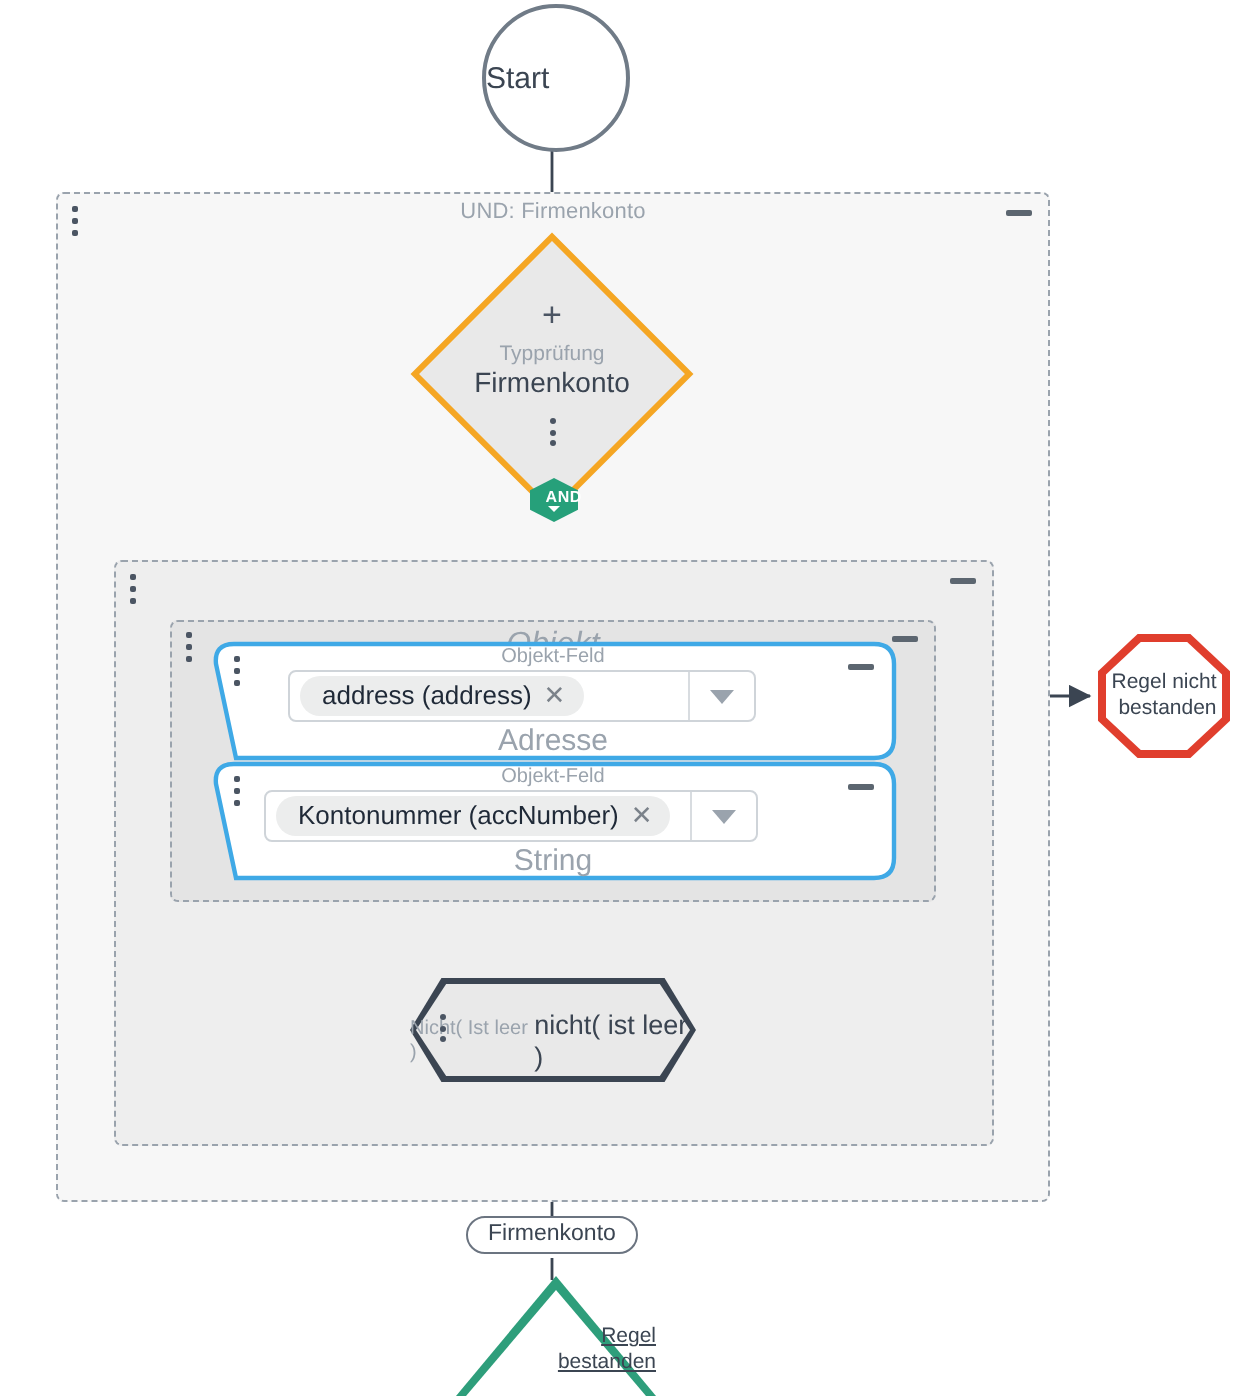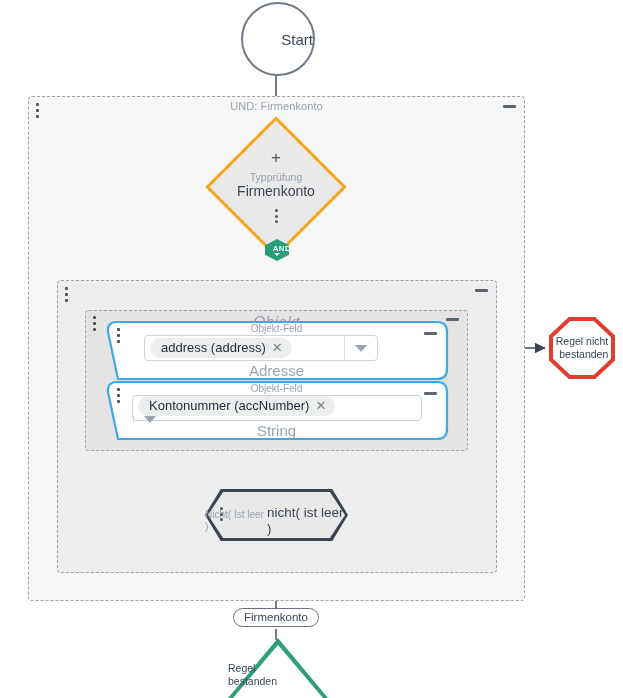--- a/index.html
+++ b/index.html
@@ -13,21 +13,21 @@
   .canvas{position:absolute;left:0;top:0;width:623px;height:698px;}
   .abs{position:absolute;}
 
   
   svg.wires{position:absolute;left:0;top:0;width:623px;height:698px;pointer-events:none;}
 
   
   .start-node{
     left:241px;top:2px;width:70px;height:70px;border-radius:50%;
     background:#ffffff;border:2px solid #707b87;
-    display:flex;align-items:center;justify-content:flex-end;
+    display:flex;align-items:center;justify-content:flex-start;
     font-size:15px;color:#3b4552;z-index:5;
   }
 
   
   .group-outer{
     left:28px;top:96px;width:497px;height:505px;
     background:#f7f7f7;border:1px dashed #9aa3ad;border-radius:4px;
     box-sizing:border-box;
   }
   .group-inner{
@@ -166,22 +166,22 @@
   .tri{left:228px;top:638px;width:100px;height:60px;z-index:6;}
   .tri-border{
     position:absolute;left:0;top:0;width:100px;height:60px;background:#2e9e7b;
     clip-path:polygon(50% 0,100% 100%,0 100%);
   }
   .tri-fill{
     position:absolute;left:5px;top:7px;width:90px;height:53px;background:#ffffff;
     clip-path:polygon(50% 0,100% 100%,0 100%);
   }
   .tri-txt{
-    position:absolute;left:0;top:24px;width:100px;text-align:left;
-    font-size:10.5px;line-height:13px;color:#3b4552;
+    position:absolute;left:0;top:24px;width:100px;text-align:right;
+    font-size:10.5px;line-height:13px;color:#3b4552;text-decoration:underline;
   }
 </style>
 </head>
 <body>
 
 <div class="canvas">
 
   <svg class="wires" viewBox="0 0 623 698" xmlns="http://www.w3.org/2000/svg">
     <defs>
       <marker id="arrow" markerWidth="9" markerHeight="9" refX="7.5" refY="4" orient="auto">
@@ -286,21 +286,21 @@
     <svg class="feld-bg" viewBox="0 0 345 61" xmlns="http://www.w3.org/2000/svg">
       <path d="M14,59 L4,12 Q3,2 13,2 L333,2 Q343,2 343,12 L343,49 Q343,59 333,59 Z" fill="#ffffff" stroke="#3fa9e6" stroke-width="2.2"></path>
     </svg>
     <div class="feld-title">Objekt-Feld</div>
     <div class="dots-handle" style="left:12px;top:8px;">
         <i></i>
         <i></i>
         <i></i>
       </div>
     <div class="minus-btn" style="right:12px;top:12px;"></div>
-    <div class="select-box" style="left:28px;width:290px;flex-direction:column;">
+    <div class="select-box" style="left:28px;width:247px;">
       <div class="sel-main">
         <span class="chip">
           <span>Kontonummer (accNumber)</span>
           <span class="chip-x">✕</span>
         </span>
       </div>
       <div class="sel-caret">
         <span class="caret-tri"></span>
       </div>
     </div>

